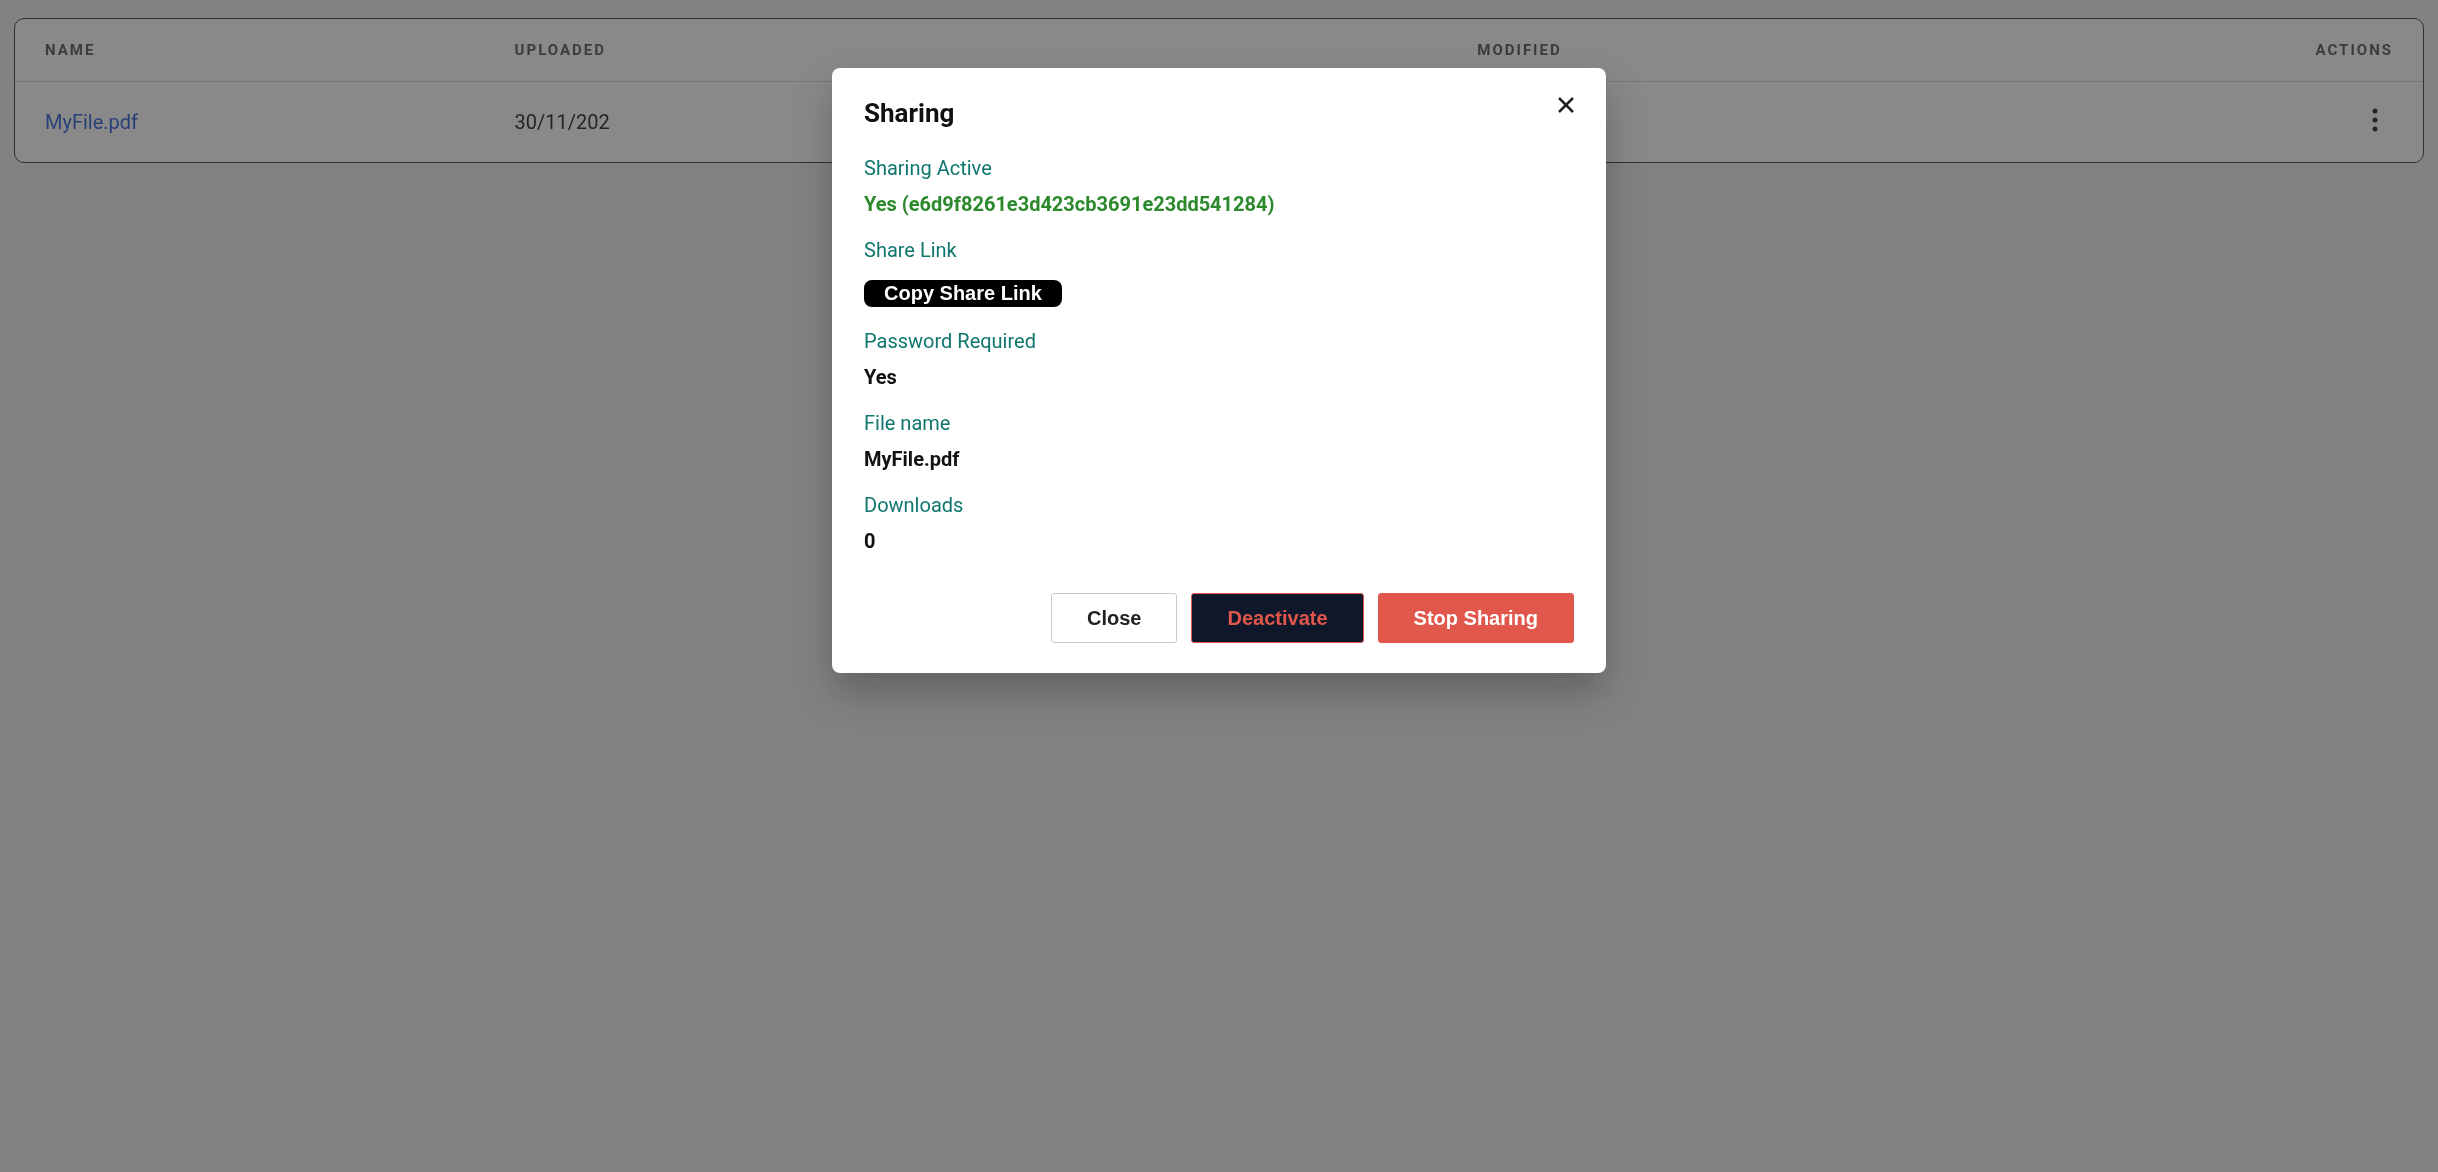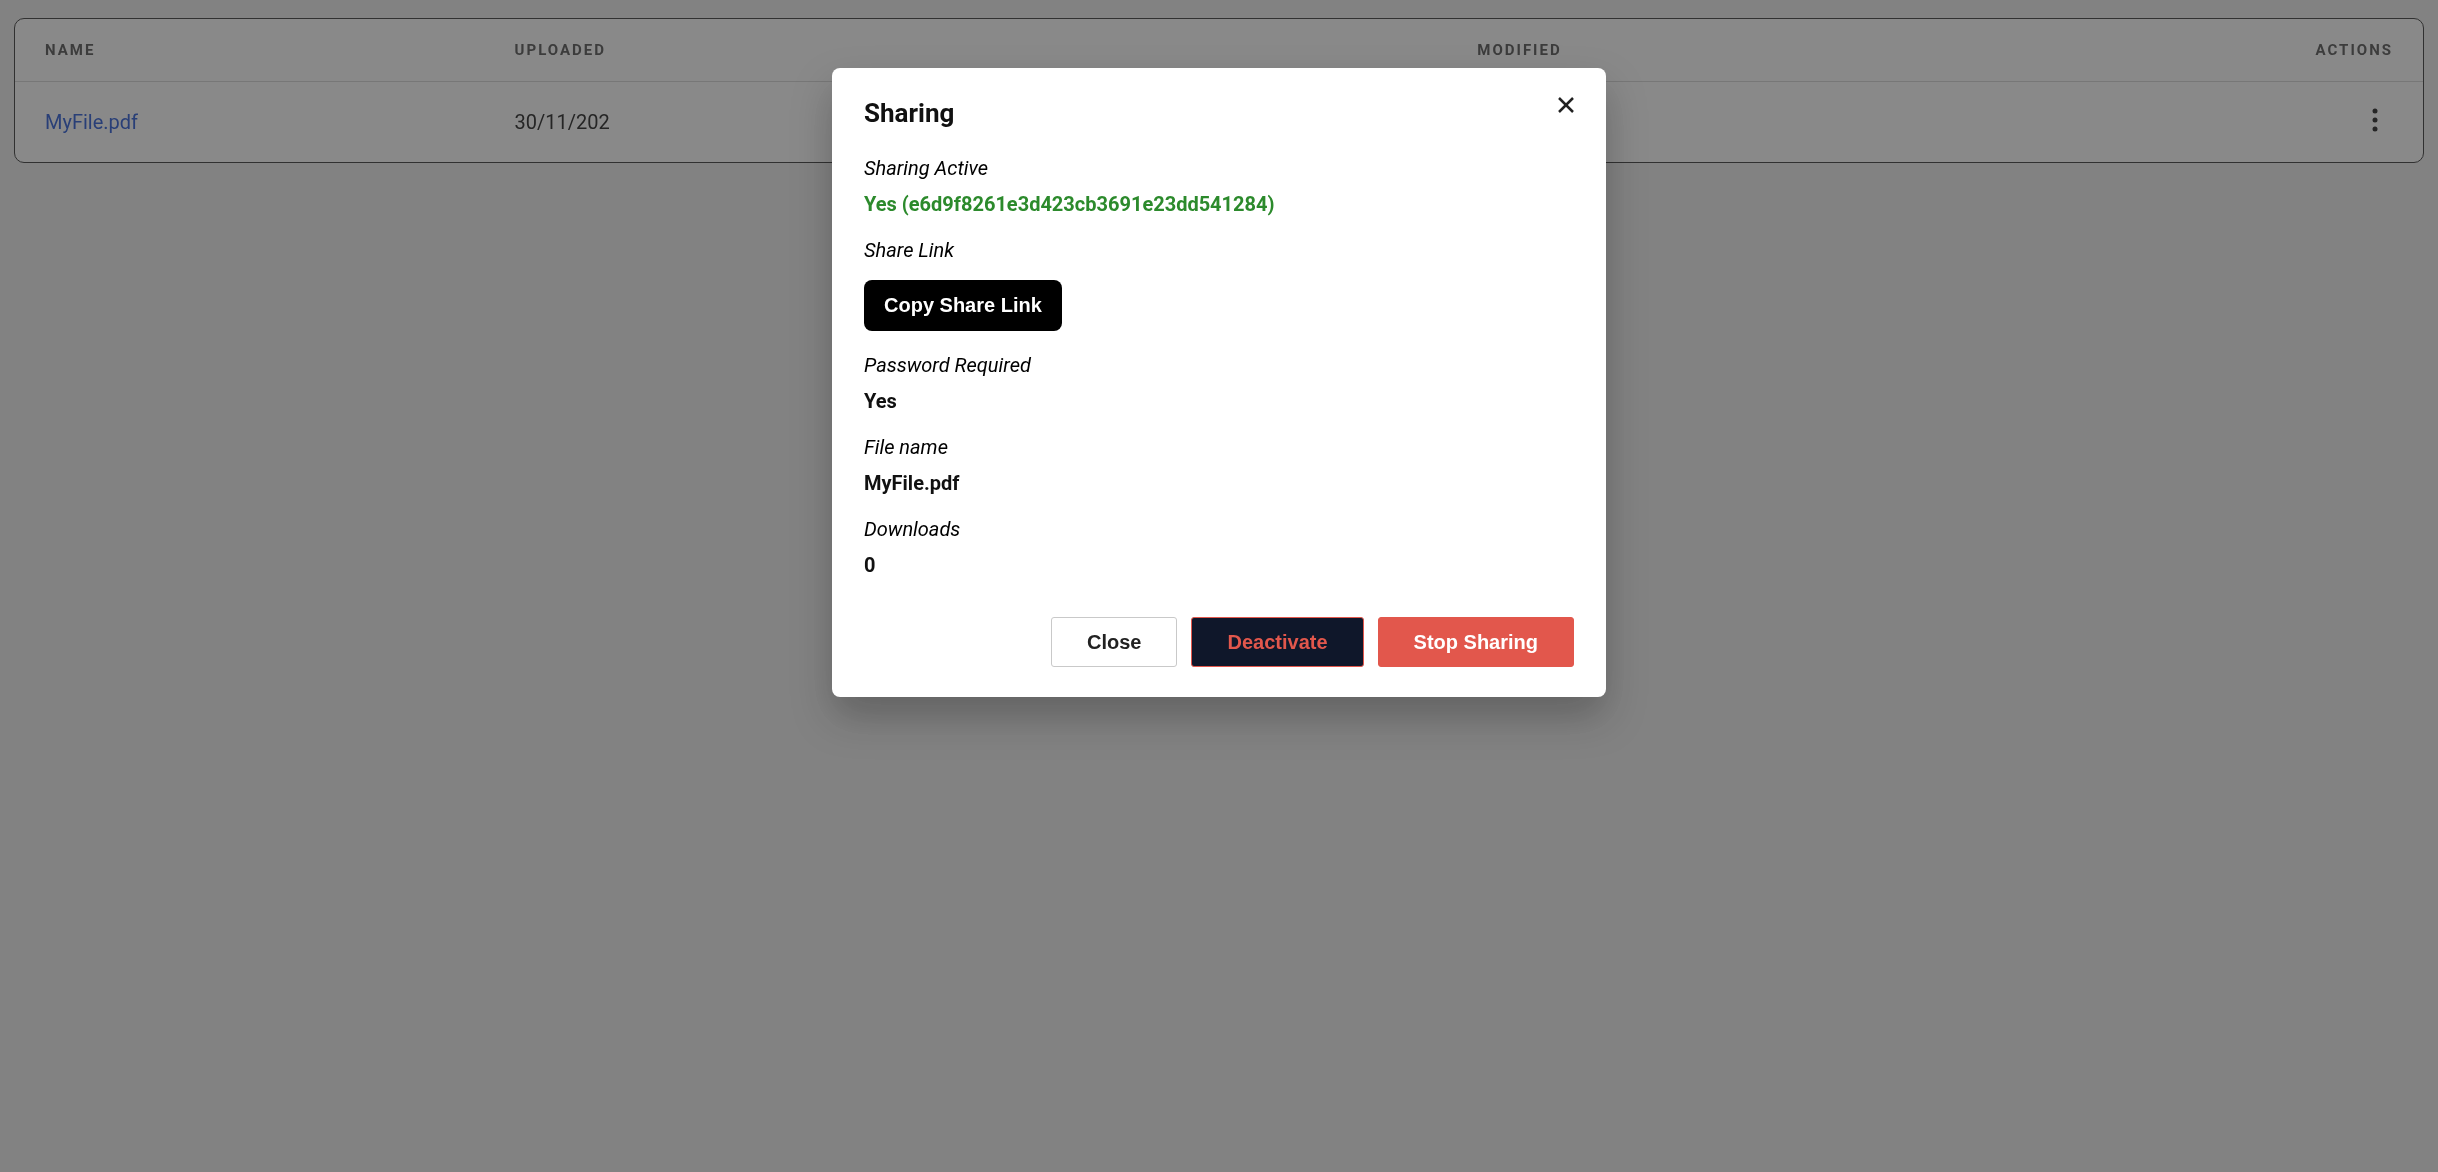--- a/index.html
+++ b/index.html
@@ -100,43 +100,42 @@
 
     .modal-title {
       font-size: 26px;
       font-weight: 700;
       color: #111;
       margin-bottom: 28px;
     }
 
     .field-label {
       font-size: 20px;
-      color: #000000;
+      color: #0f766e;
       font-weight: 400;
       margin-bottom: 12px;
       margin-top: 22px;
-      font-style: italic;
     }
     .field-label:first-of-type { margin-top: 0; }
 
     .field-value {
       font-size: 20px;
       font-weight: 700;
       color: #111;
     }
     .field-value.green { color: #2c8a2c; }
 
     .copy-btn {
       background: #000;
       color: #fff;
       font-size: 20px;
       font-weight: 700;
       border: none;
       border-radius: 8px;
-      padding: 14px 20px;
+      padding: 2px 20px;
       cursor: pointer;
       margin-top: 6px;
     }
 
     .modal-footer {
       display: flex;
       justify-content: flex-end;
       gap: 14px;
       margin-top: 40px;
     }

